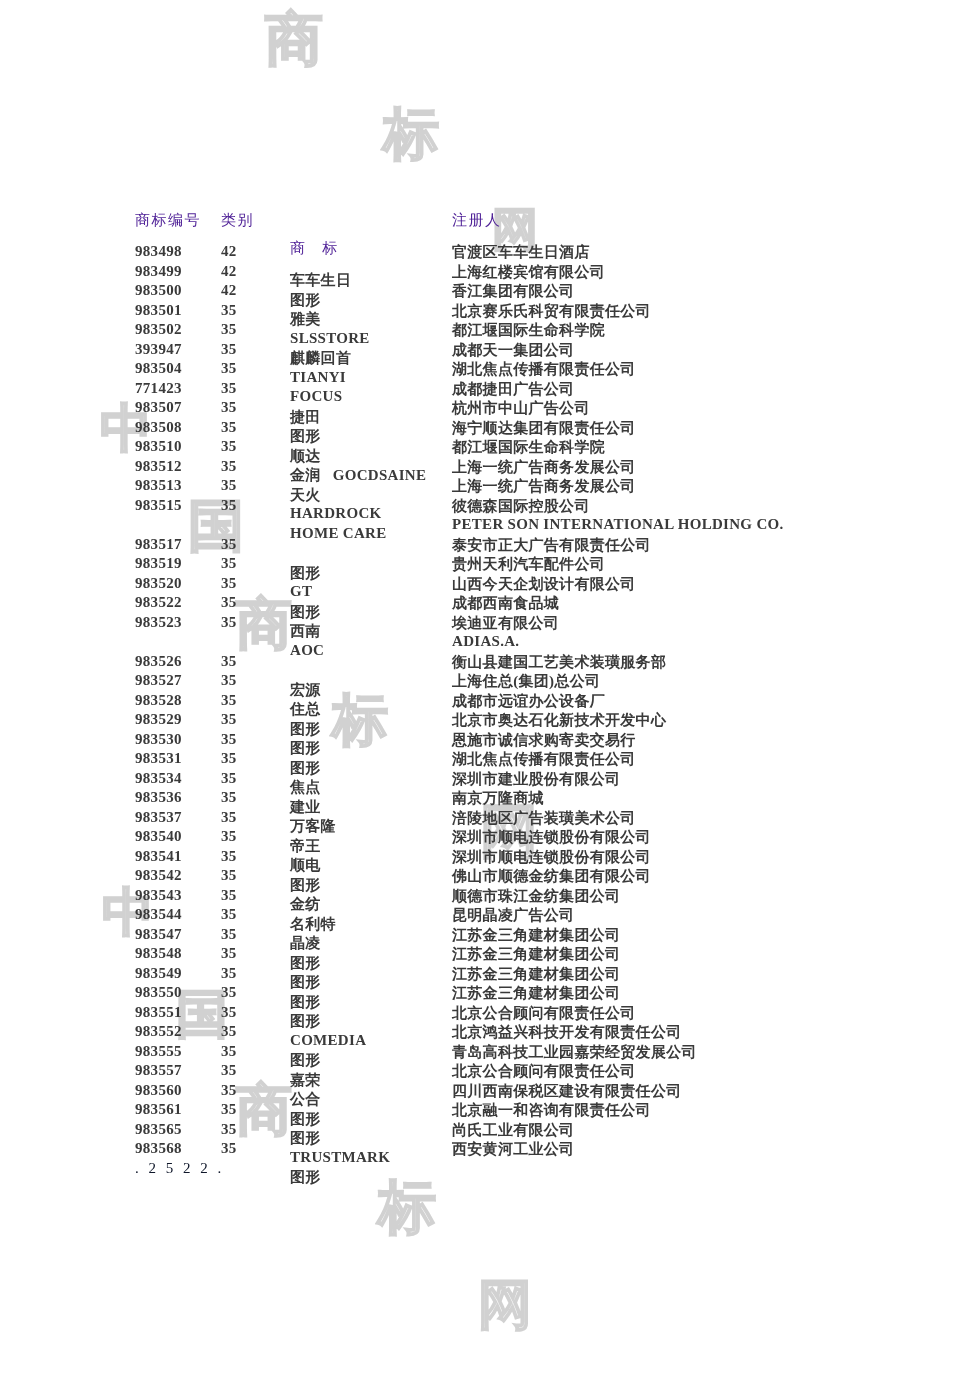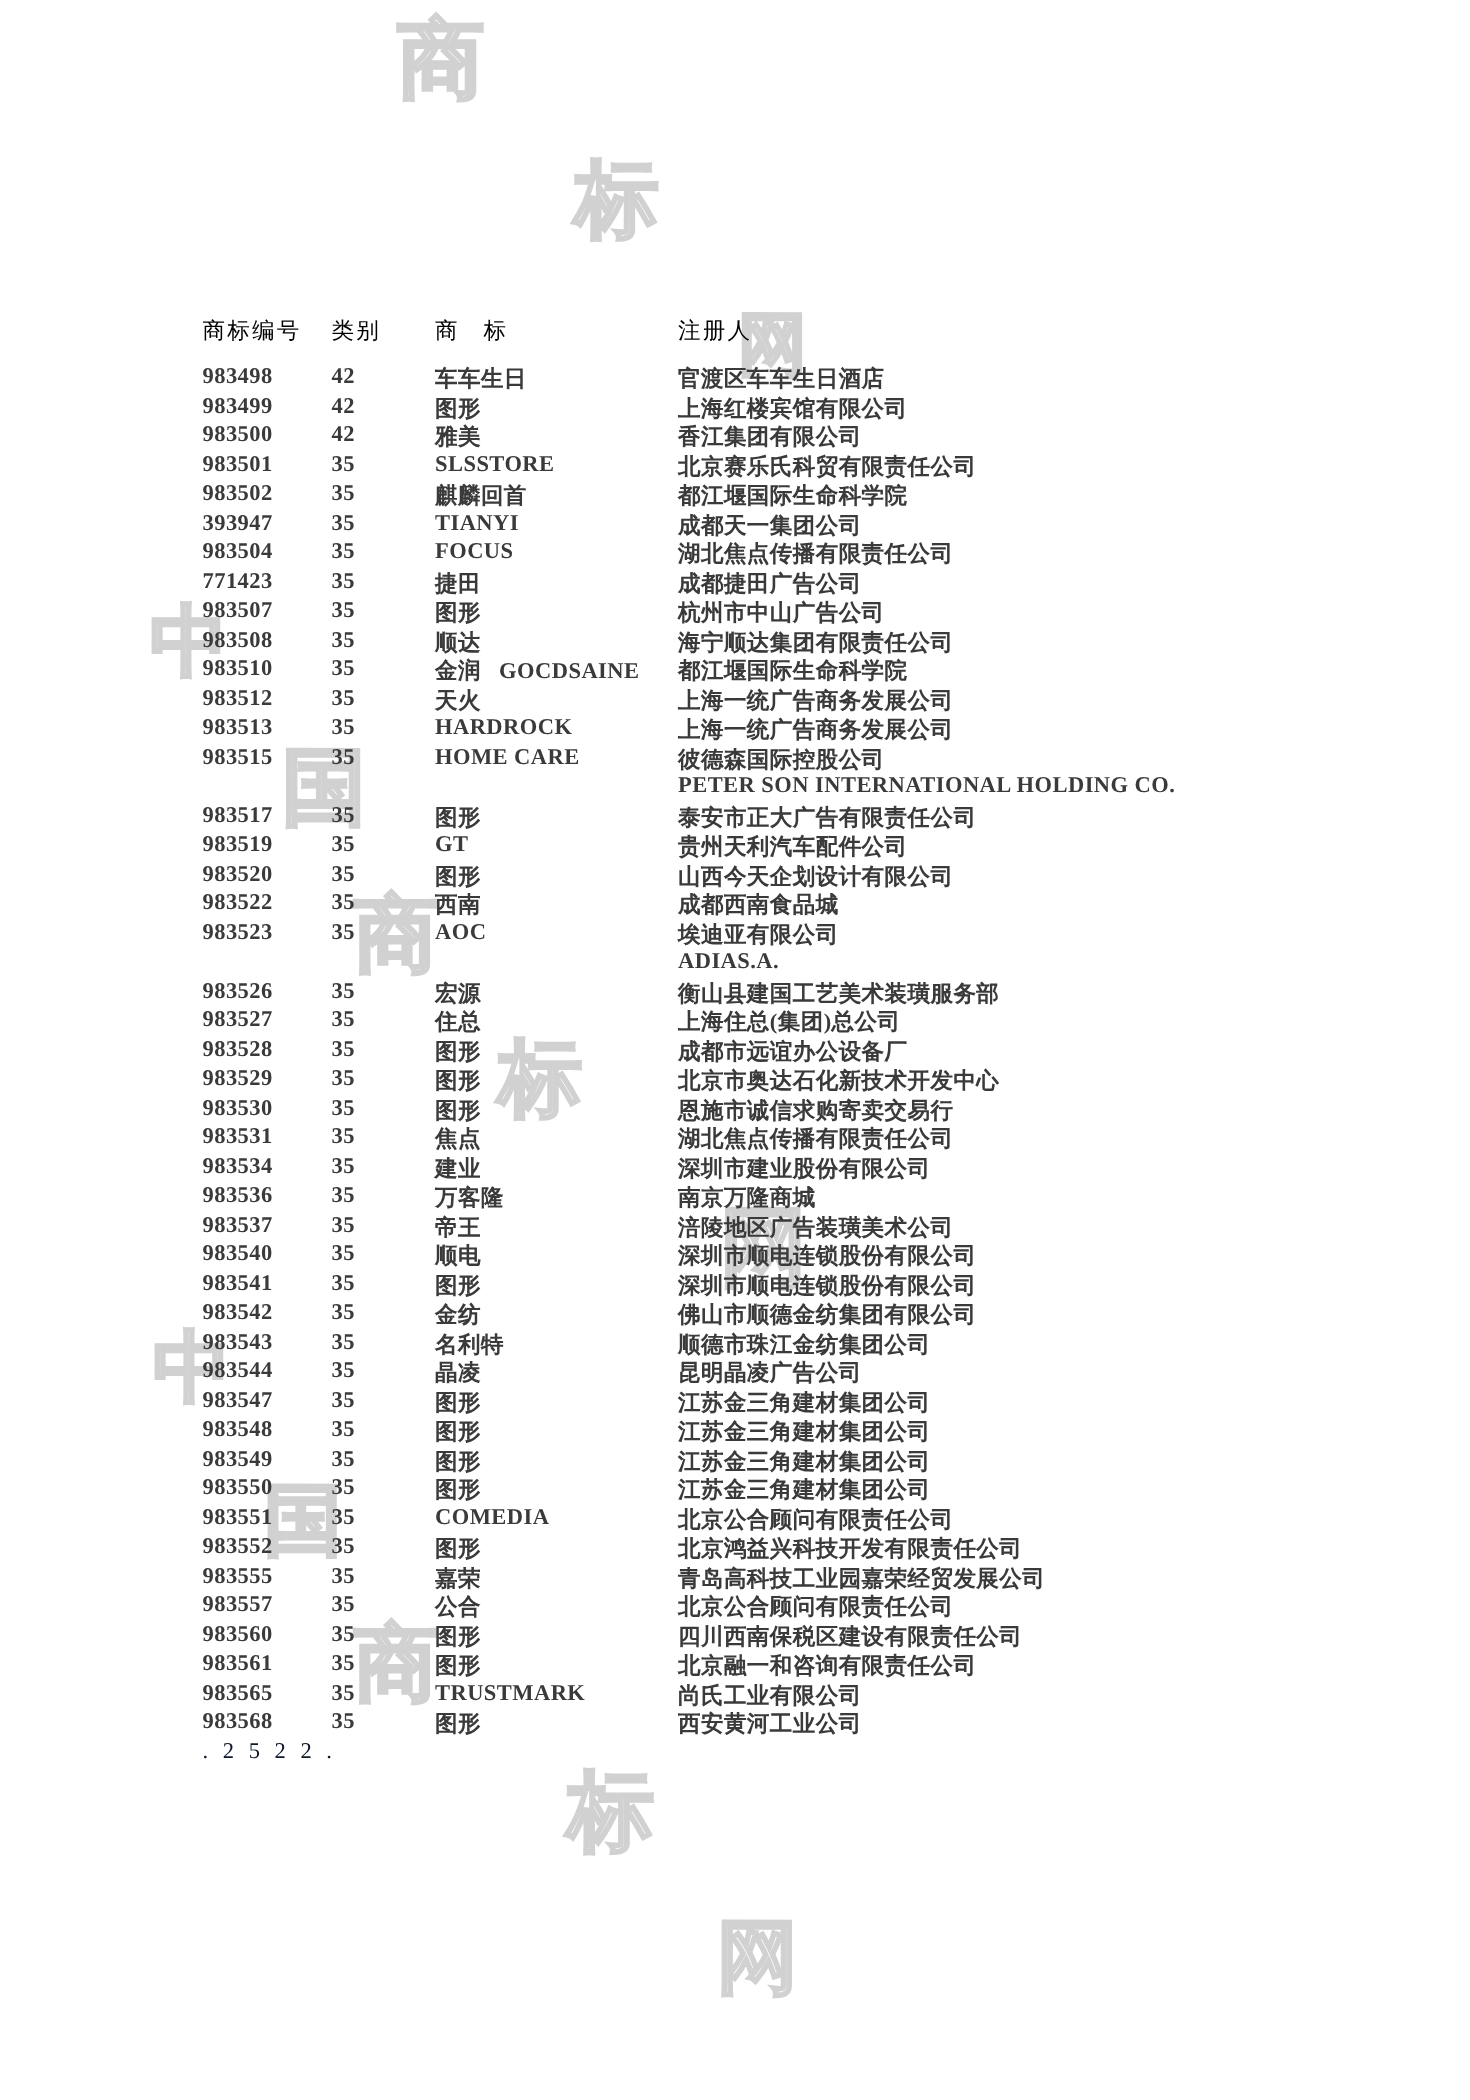--- a/index.html
+++ b/index.html
@@ -20,32 +20,32 @@
     font-family: "DejaVu Sans", sans-serif;
     font-weight: 700;
     color: transparent;
     -webkit-text-stroke: 2px #c9c9c9;
     text-stroke: 2px #c9c9c9;
     opacity: 0.85;
     user-select: none;
     pointer-events: none;
   }
   .thead { position: absolute; left: 135px; top: 211px; width: 800px; height: 20px; }
-  .thead .cell { font-size: 15px; letter-spacing: 1.5px; color: #000000; font-family: Liberation Serif, serif; }
+  .thead .cell { font-size: 15px; letter-spacing: 1.5px; color: #4c1d95; font-family: Liberation Serif, serif; }
   .cell {
     position: absolute;
     top: 0;
     white-space: pre;
     font-size: 15px;
     letter-spacing: 0.3px;
     color: #3a3a3a;
   }
   .c-no   { left: 0; }
   .c-cls  { left: 86px; text-align: center; }
-  .c-mark { left: 155px; }
+  .c-mark { left: 155px; margin-top: 28px; }
   .c-reg  { left: 317px; }
   .rows { position: absolute; left: 135px; top: 243px; width: 820px; }
   .row  { position: relative; height: 19.5px; font-weight: bold; }
   .footer {
     position: absolute;
     left: 135px;
     top: 1160px;
     font-size: 15px;
     letter-spacing: 3px;
     white-space: pre;

